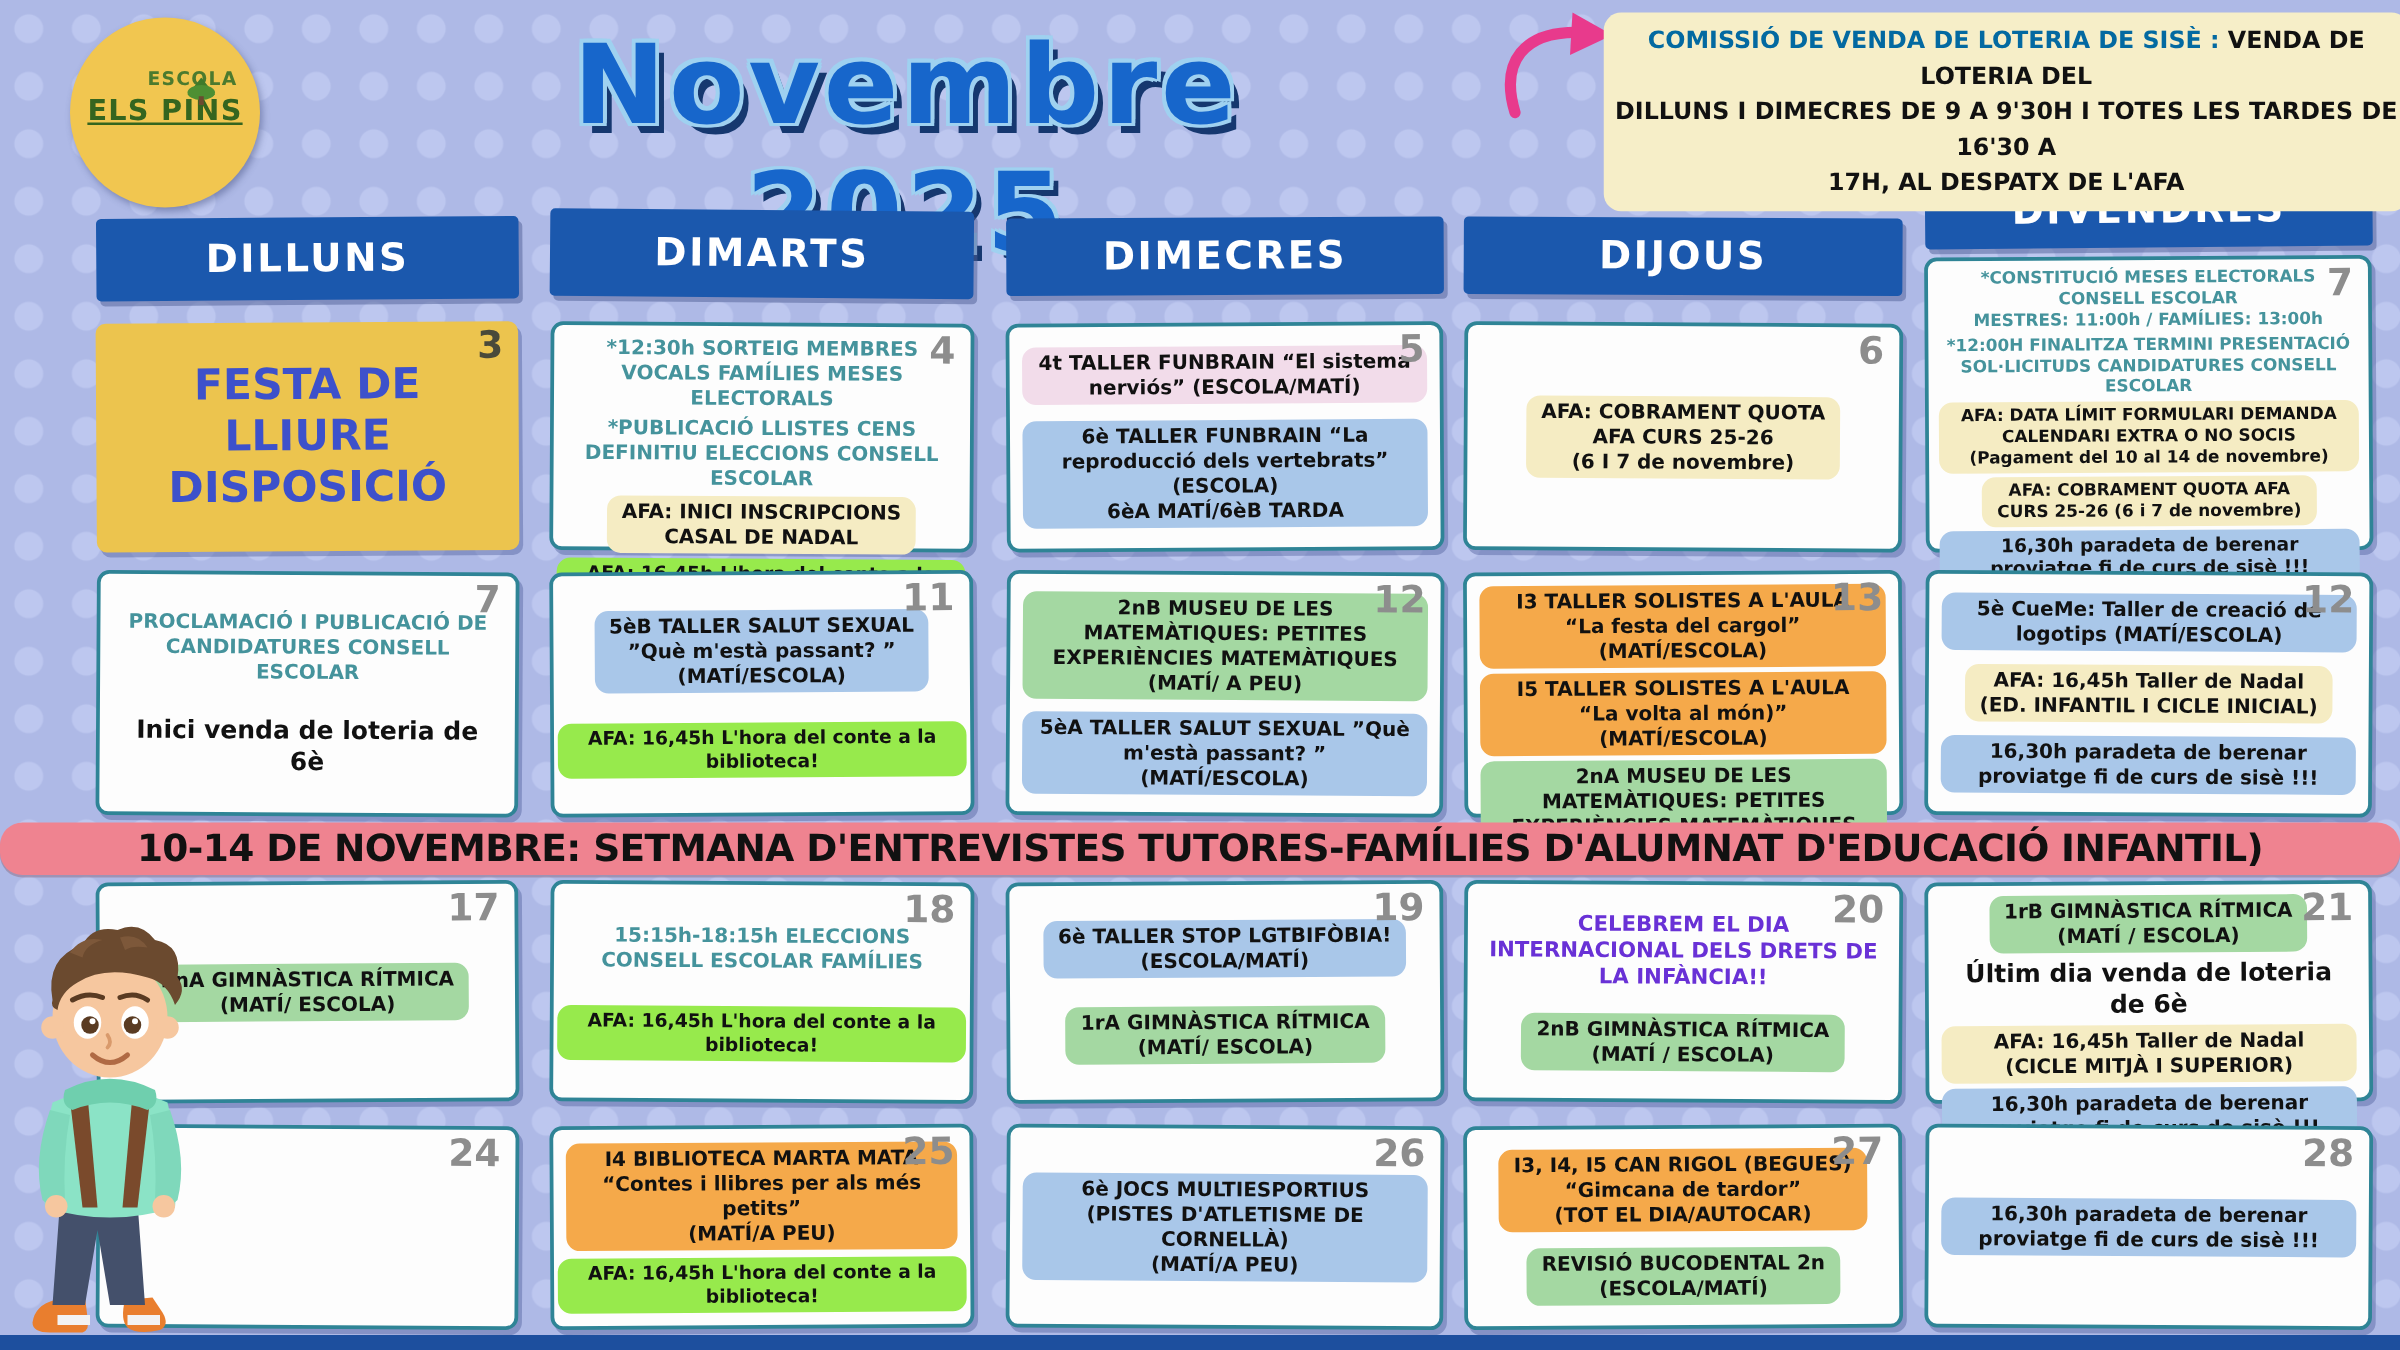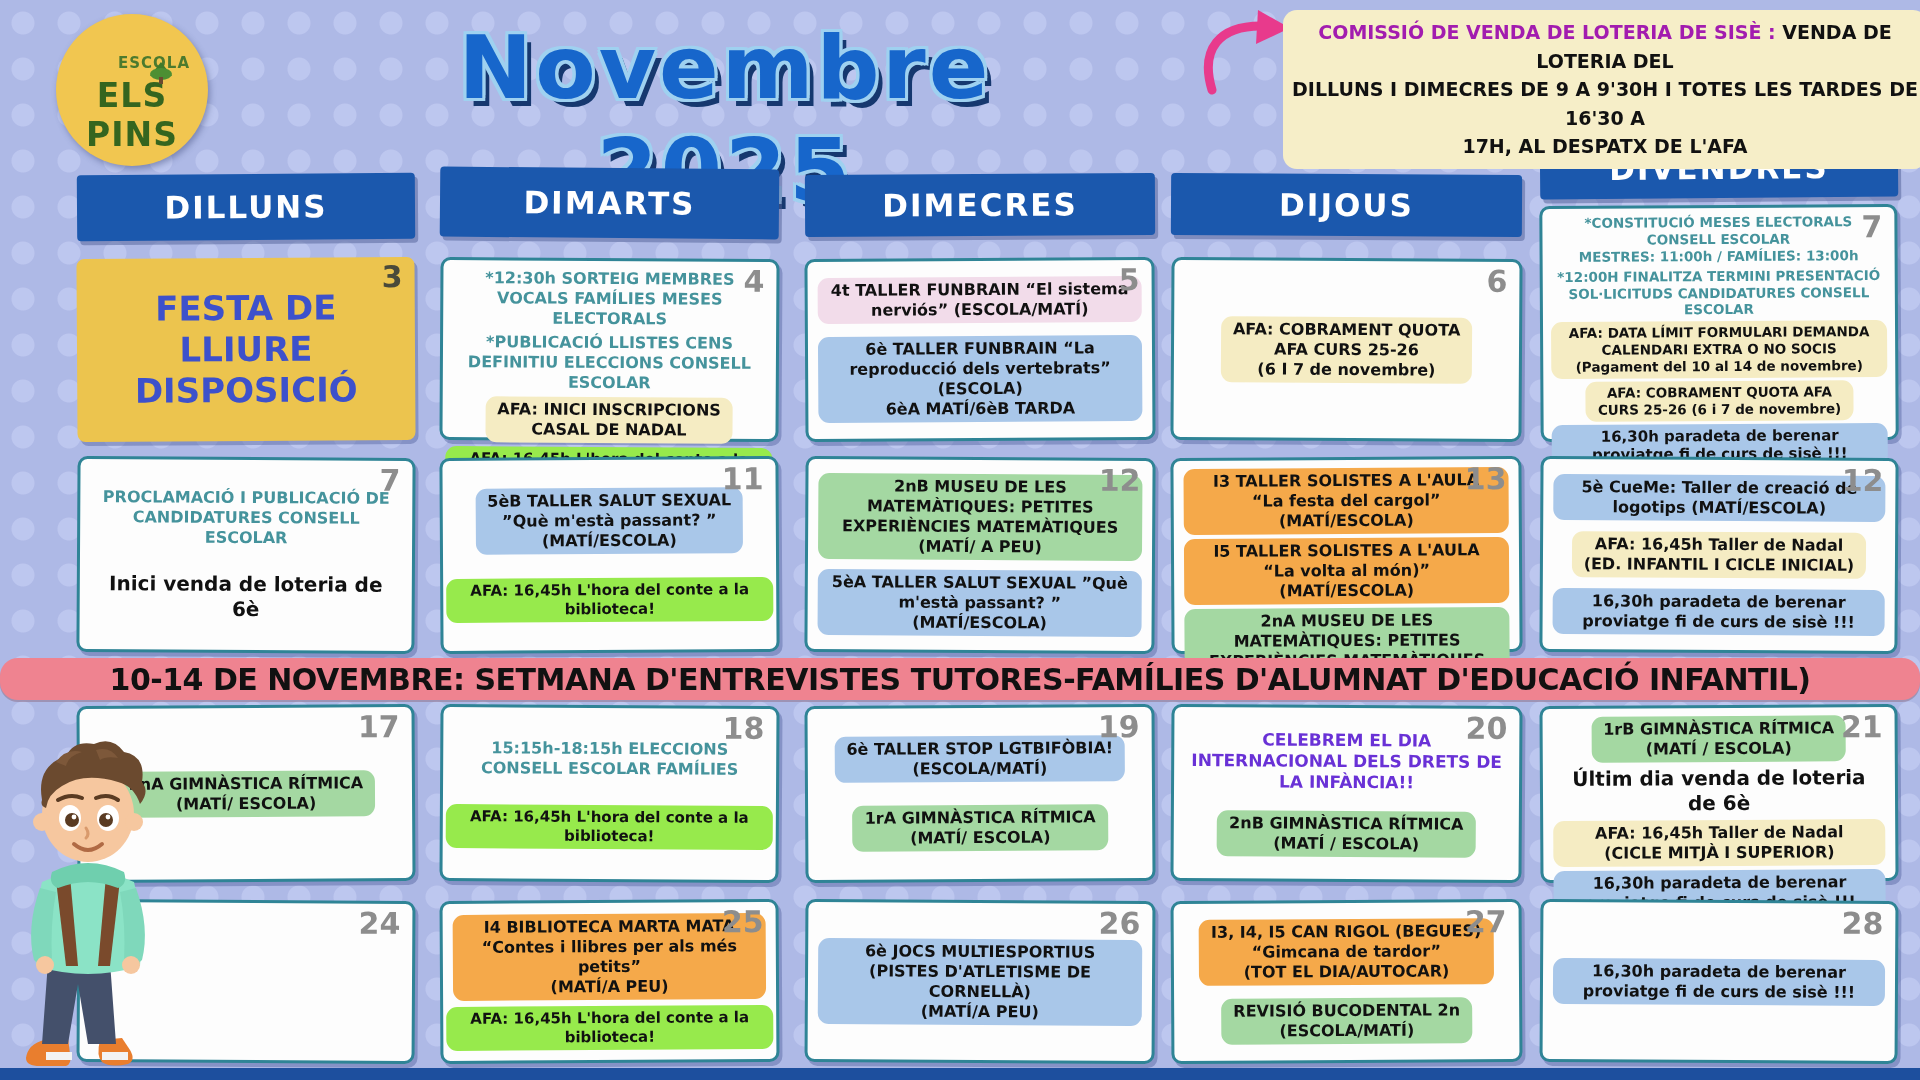--- a/index.html
+++ b/index.html
@@ -8,33 +8,33 @@
     background-color:#aeb9e6;
     background-image:radial-gradient(circle,#bdc7ef 11px,rgba(0,0,0,0) 12px);
     background-size:46px 46px;}
   
   .bottom-bar{position:absolute;left:0;top:1068px;width:1920px;height:12px;background:#1d4f9e;}
 
   
   .logo{position:absolute;left:56px;top:14px;width:152px;height:152px;border-radius:50%;
     background:#f1c650;box-shadow:2px 3px 6px rgba(60,70,120,.45);z-index:5;}
   .logo .escola{position:absolute;right:18px;top:40px;font-size:15px;font-weight:bold;color:#4c7a2e;letter-spacing:1px;text-align:right;}
-  .logo .name{position:absolute;left:0;right:0;top:62px;text-align:center;font-size:33px;font-weight:800;color:#35651f;letter-spacing:1px;}
+  .logo .name{position:absolute;left:0;right:0;top:62px;text-align:center;font-size:23px;font-weight:800;color:#35651f;letter-spacing:1px;text-decoration:underline;}
   .logo svg.pine{position:absolute;left:92px;top:48px;}
 
   
   .title{position:absolute;left:320px;top:16px;width:810px;text-align:center;
     font-size:88px;font-weight:800;color:#1766cb;letter-spacing:3px;
     text-shadow:-3px -3px 0 #9fd1f0,3px -3px 0 #9fd1f0,-3px 3px 0 #9fd1f0,3px 3px 0 #9fd1f0,
       -3px 0 0 #9fd1f0,3px 0 0 #9fd1f0,0 -3px 0 #9fd1f0,0 3px 0 #9fd1f0,7px 8px 0 #16386f;}
 
   
   .notice{position:absolute;left:1283px;top:10px;width:632px;background:#f6eec8;border-radius:14px;
     padding:8px 6px;text-align:center;font-weight:bold;font-size:19px;line-height:1.5;color:#111;z-index:4;}
-  .notice .heading{color:#a21caf;}
+  .notice .heading{color:#0369a1;}
   .arrow-icon{position:absolute;left:1198px;top:2px;z-index:4;}
 
   
   .wh{position:absolute;background:#1b58ad;color:#fff;display:flex;align-items:center;justify-content:center;
     font-size:31px;font-weight:800;letter-spacing:2px;border-radius:4px;
     box-shadow:3px 4px 0 rgba(80,95,150,.5);z-index:2;}
   .wh-0{left:77px; width:338px;top:174px;height:66px;transform:rotate(-.4deg);}
   .wh-1{left:440px;width:339px;top:168px;height:70px;transform:rotate(.5deg);}
   .wh-2{left:805px;width:350px;top:174px;height:62px;transform:rotate(-.3deg);}
   .wh-3{left:1171px;width:351px;top:174px;height:62px;transform:rotate(.3deg);}

